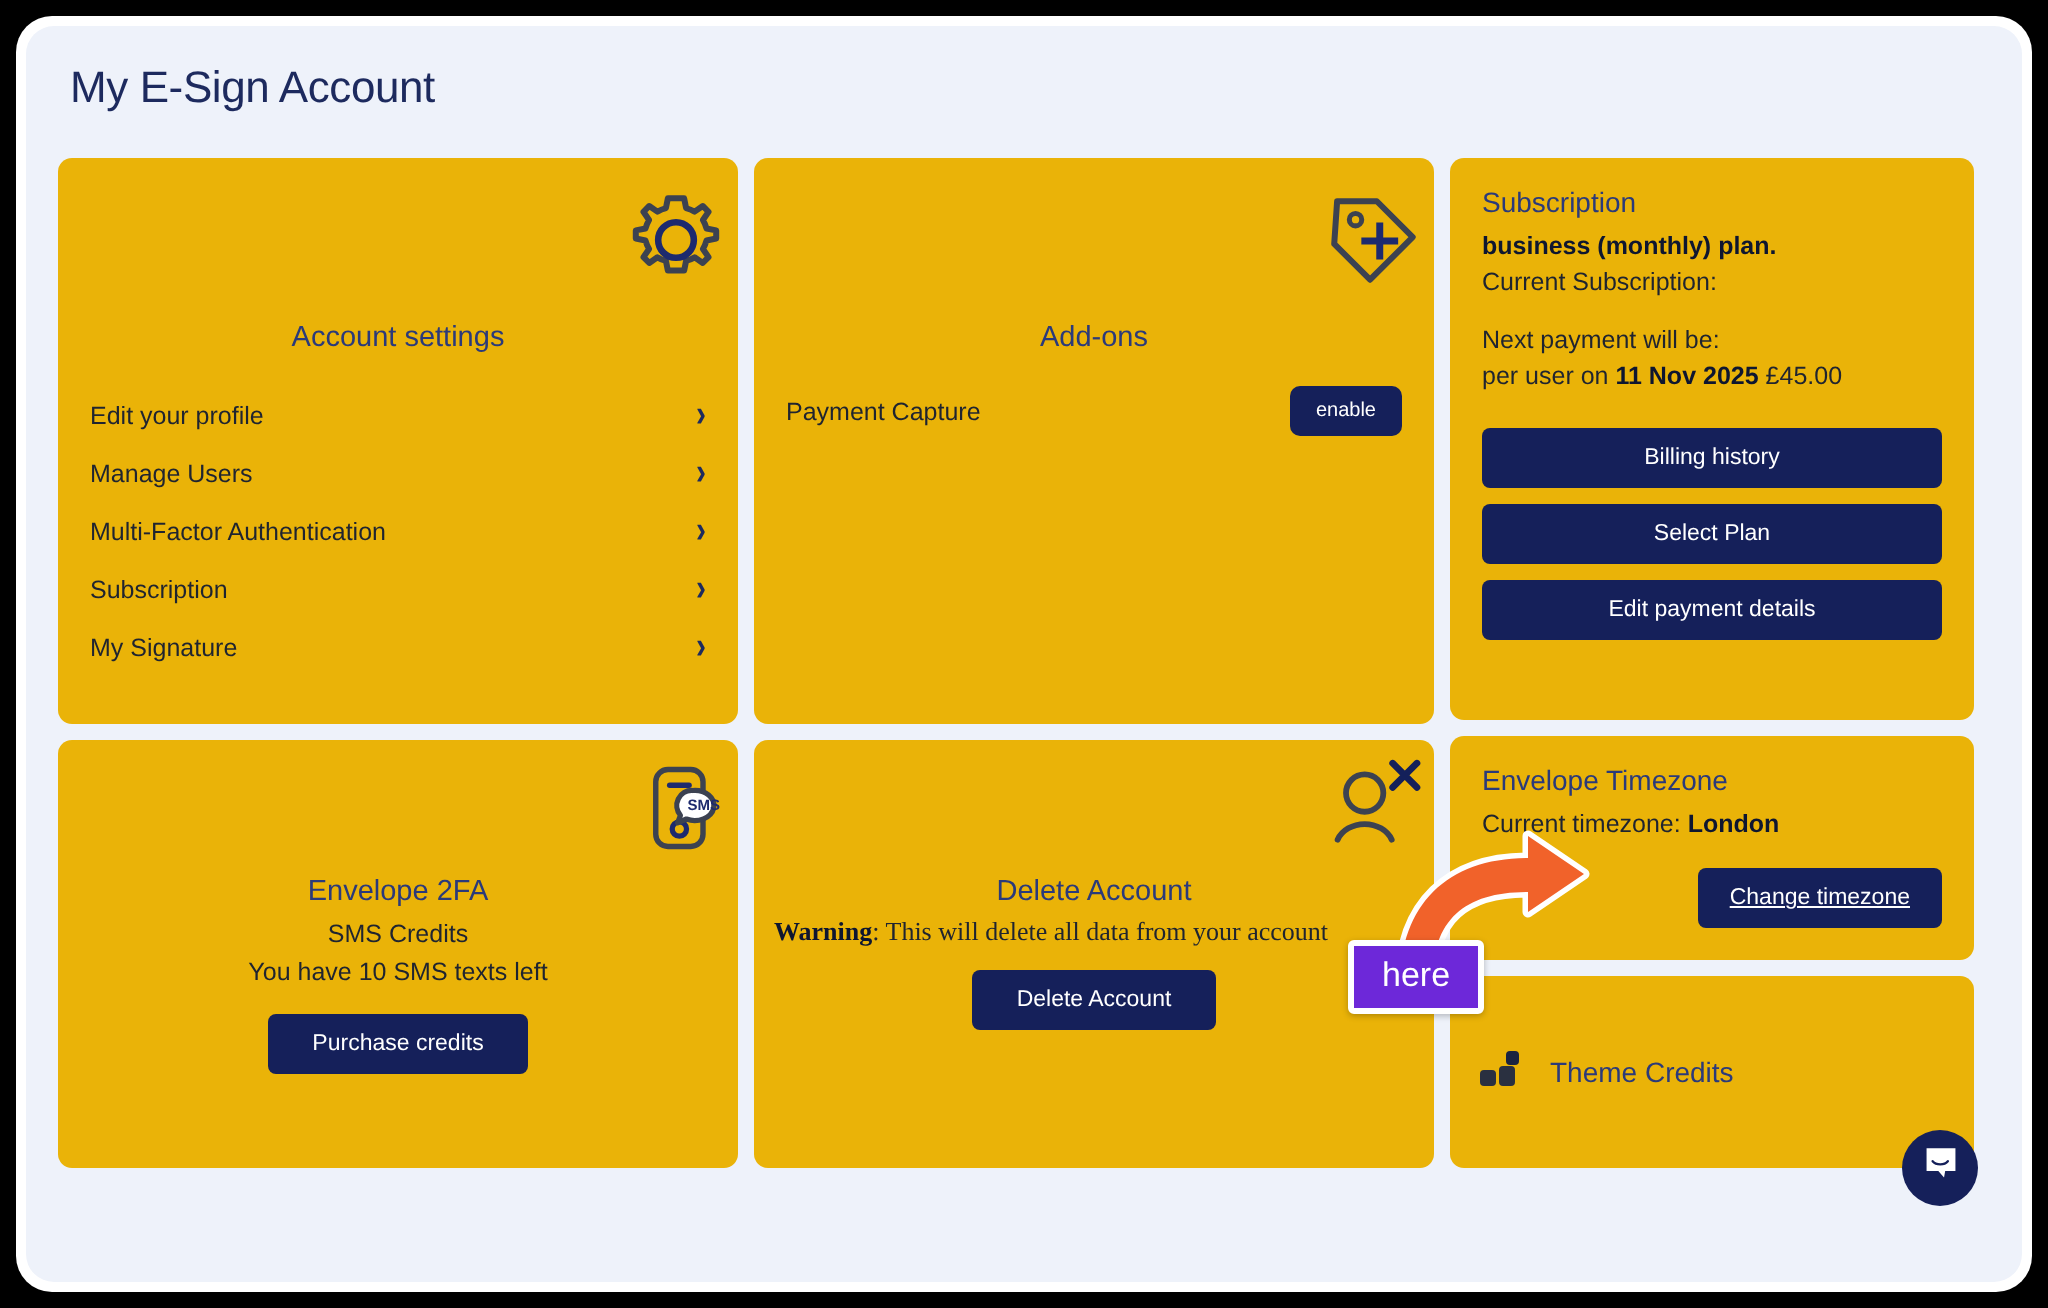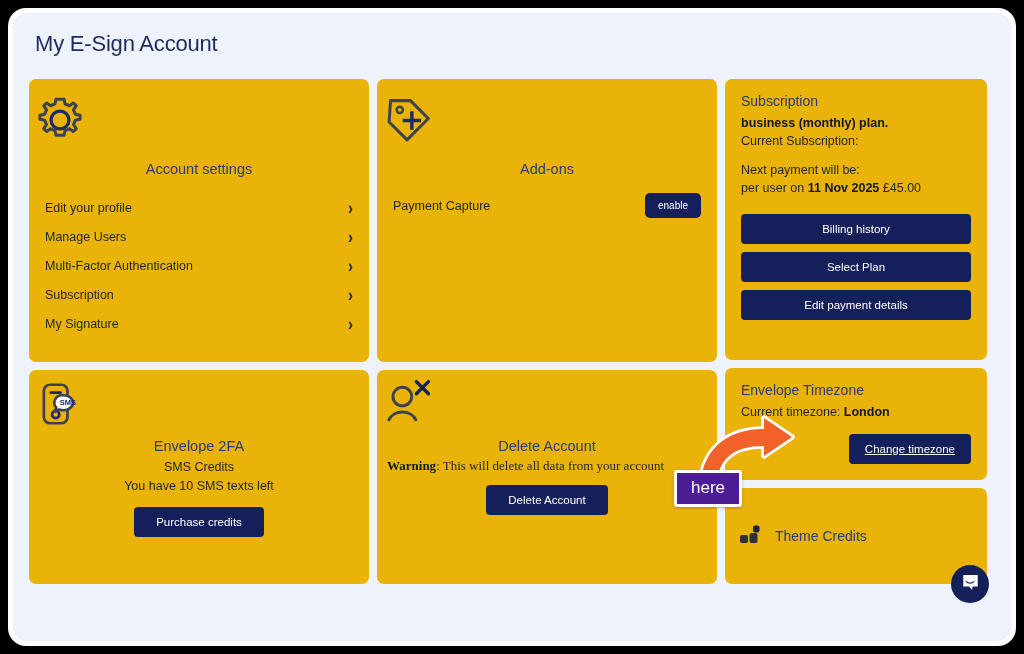--- a/index.html
+++ b/index.html
@@ -68,21 +68,21 @@
 
   .card {
     background: #eab308;
     border-radius: 7px;
     position: relative;
   }
 
   
   .card-icon-wrap {
     display: flex;
-    justify-content: flex-start;
+    justify-content: flex-end;
     align-items: flex-end;
     height: 72px;
     padding-top: 16px;
   }
   .card-heading {
     text-align: center;
     font-size: 14.5px;
     color: #2b3a7a;
     margin-top: 10px;
   }
@@ -198,21 +198,21 @@
   #annotation-layer {
     position: absolute;
     left: 0; top: 0;
     width: 1024px; height: 654px;
     pointer-events: none;
     z-index: 40;
   }
   #here-badge {
     position: absolute;
     left: 674px; top: 470px;
-    background: #4c1d95;
+    background: #6d28d9;
     color: #ffffff;
     font-size: 17px;
     padding: 5px 14px 6px 14px;
     border: 3px solid #ffffff;
     border-radius: 3px;
     box-shadow: 0 1px 3px rgba(0,0,0,0.25);
   }
 
   
   #chat-launcher {

